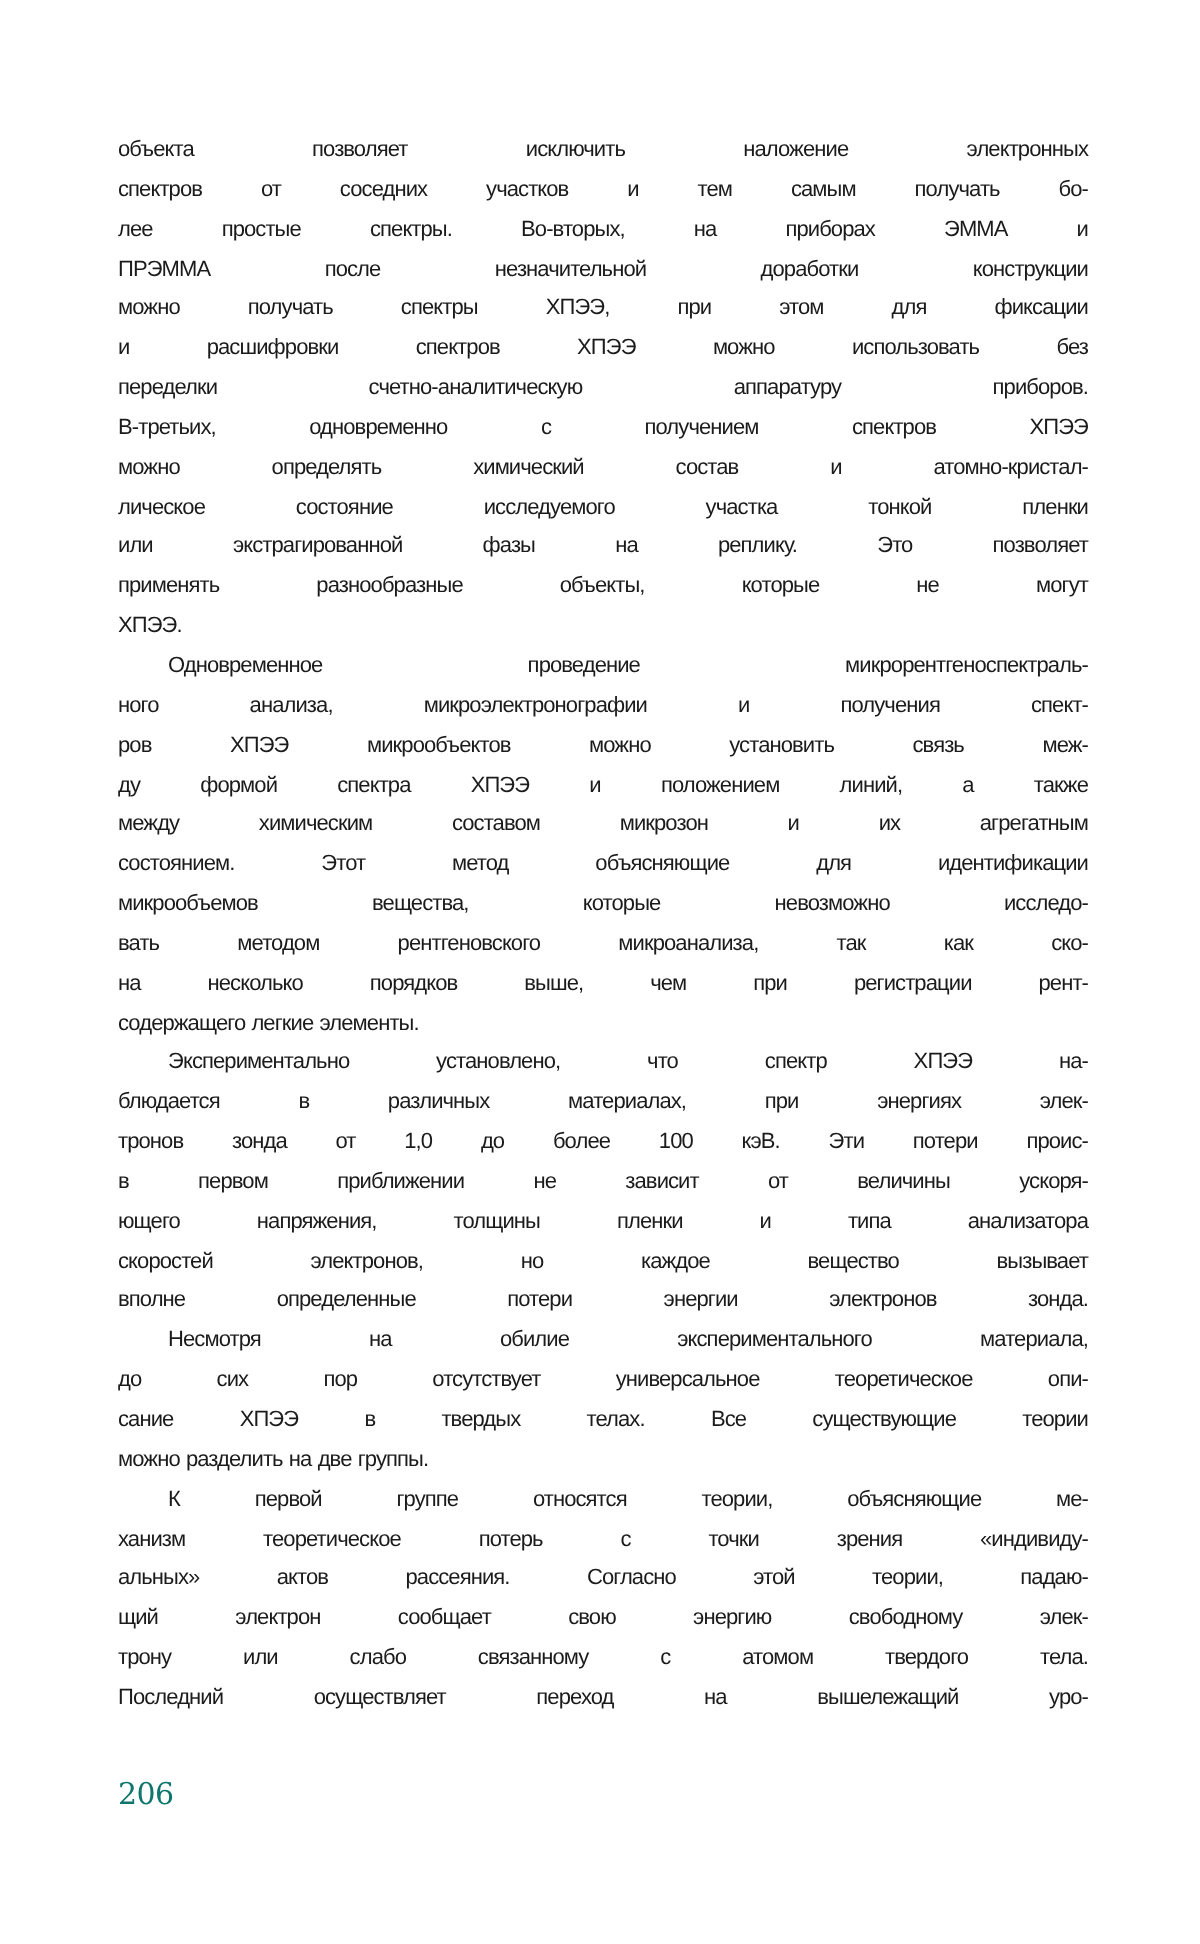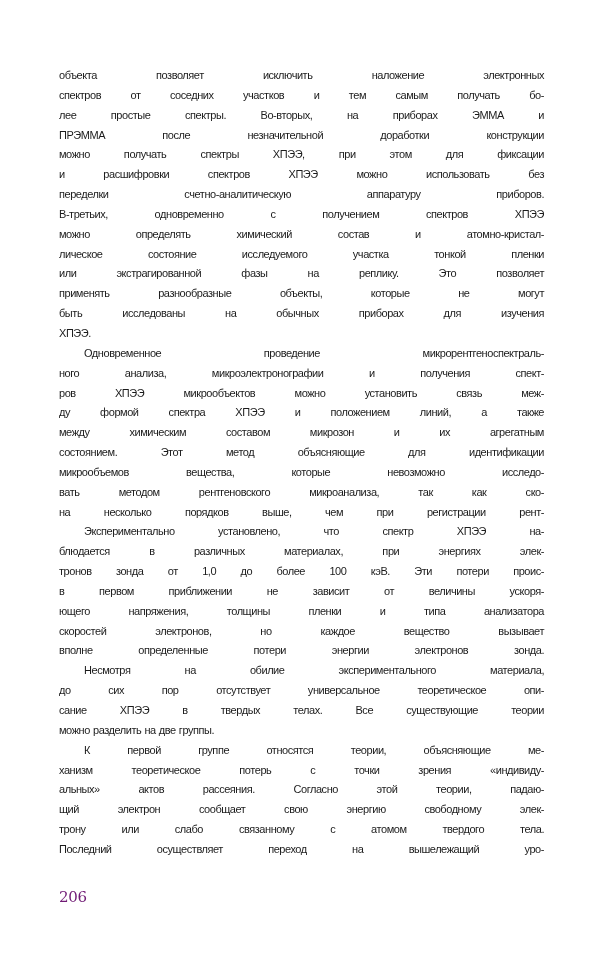--- a/index.html
+++ b/index.html
@@ -37,21 +37,21 @@
     }
     .line.indent {
       padding-left: 25px;
     }
     .page-number {
       position: absolute;
       left: 59px;
       top: 888px;
       font-family: "DejaVu Serif", "Liberation Serif", serif;
       font-size: 15px;
-      color: #701a75;
+      color: #0f766e;
       letter-spacing: -0.3px;
     }
   </style>
 </head>
 <body>
 
 <div class="page">
 
   <div>
     <span class="line">объекта позволяет исключить наложение электронных</span>
@@ -59,34 +59,34 @@
     <span class="line">лее простые спектры. Во-вторых, на приборах ЭММА и</span>
     <span class="line">ПРЭММА после незначительной доработки конструкции</span>
     <span class="line">можно получать спектры ХПЭЭ, при этом для фиксации</span>
     <span class="line">и расшифровки спектров ХПЭЭ можно использовать без</span>
     <span class="line">переделки счетно-аналитическую аппаратуру приборов.</span>
     <span class="line">В-третьих, одновременно с получением спектров ХПЭЭ</span>
     <span class="line">можно определять химический состав и атомно-кристал-</span>
     <span class="line">лическое состояние исследуемого участка тонкой пленки</span>
     <span class="line">или экстрагированной фазы на реплику. Это позволяет</span>
     <span class="line">применять разнообразные объекты, которые не могут</span>
-    <span class="line">быть исследованы на обычных приборах для изучения</span>
     <span class="line last">ХПЭЭ.</span>
   </div>
 
   <div>
     <span class="line indent">Одновременное проведение микрорентгеноспектраль-</span>
     <span class="line">ного анализа, микроэлектронографии и получения спект-</span>
     <span class="line">ров ХПЭЭ микрообъектов можно установить связь меж-</span>
     <span class="line">ду формой спектра ХПЭЭ и положением линий, а также</span>
     <span class="line">между химическим составом микрозон и их агрегатным</span>
     <span class="line">состоянием. Этот метод объясняющие для идентификации</span>
     <span class="line">микрообъемов вещества, которые невозможно исследо-</span>
     <span class="line">вать методом рентгеновского микроанализа, так как ско-</span>
     <span class="line">на несколько порядков выше, чем при регистрации рент-</span>
+    <span class="line last">содержащего легкие элементы.</span>
   </div>
 
   <div>
     <span class="line indent">Экспериментально установлено, что спектр ХПЭЭ на-</span>
     <span class="line">блюдается в различных материалах, при энергиях элек-</span>
     <span class="line">тронов зонда от 1,0 до более 100 кэВ. Эти потери проис-</span>
     <span class="line">в первом приближении не зависит от величины ускоря-</span>
     <span class="line">ющего напряжения, толщины пленки и типа анализатора</span>
     <span class="line">скоростей электронов, но каждое вещество вызывает</span>
     <span class="line">вполне определенные потери энергии электронов зонда.</span>

